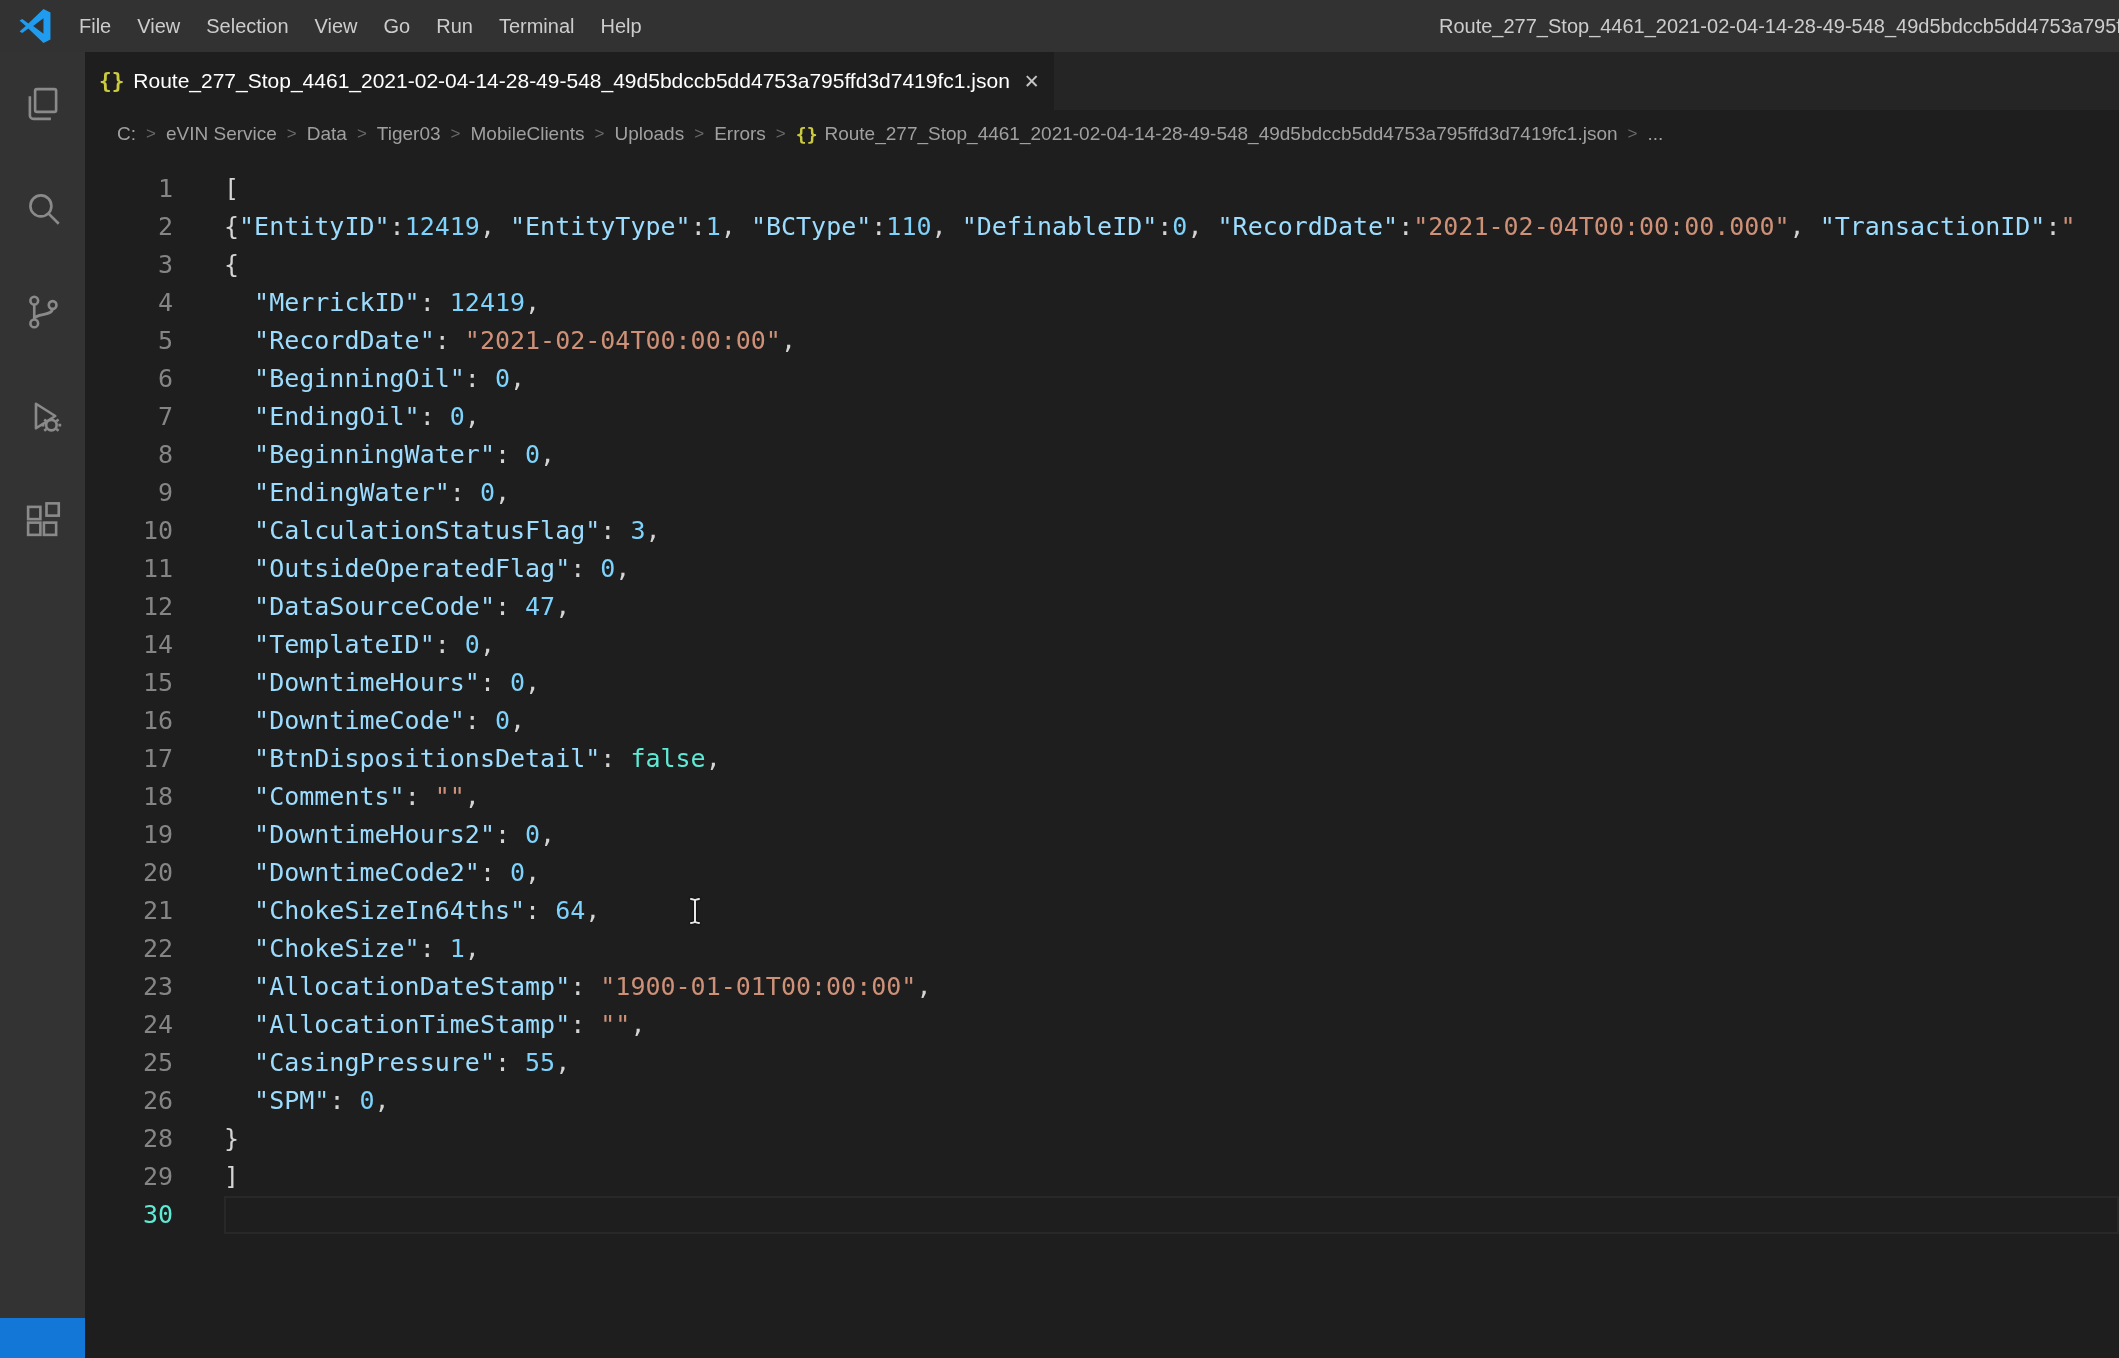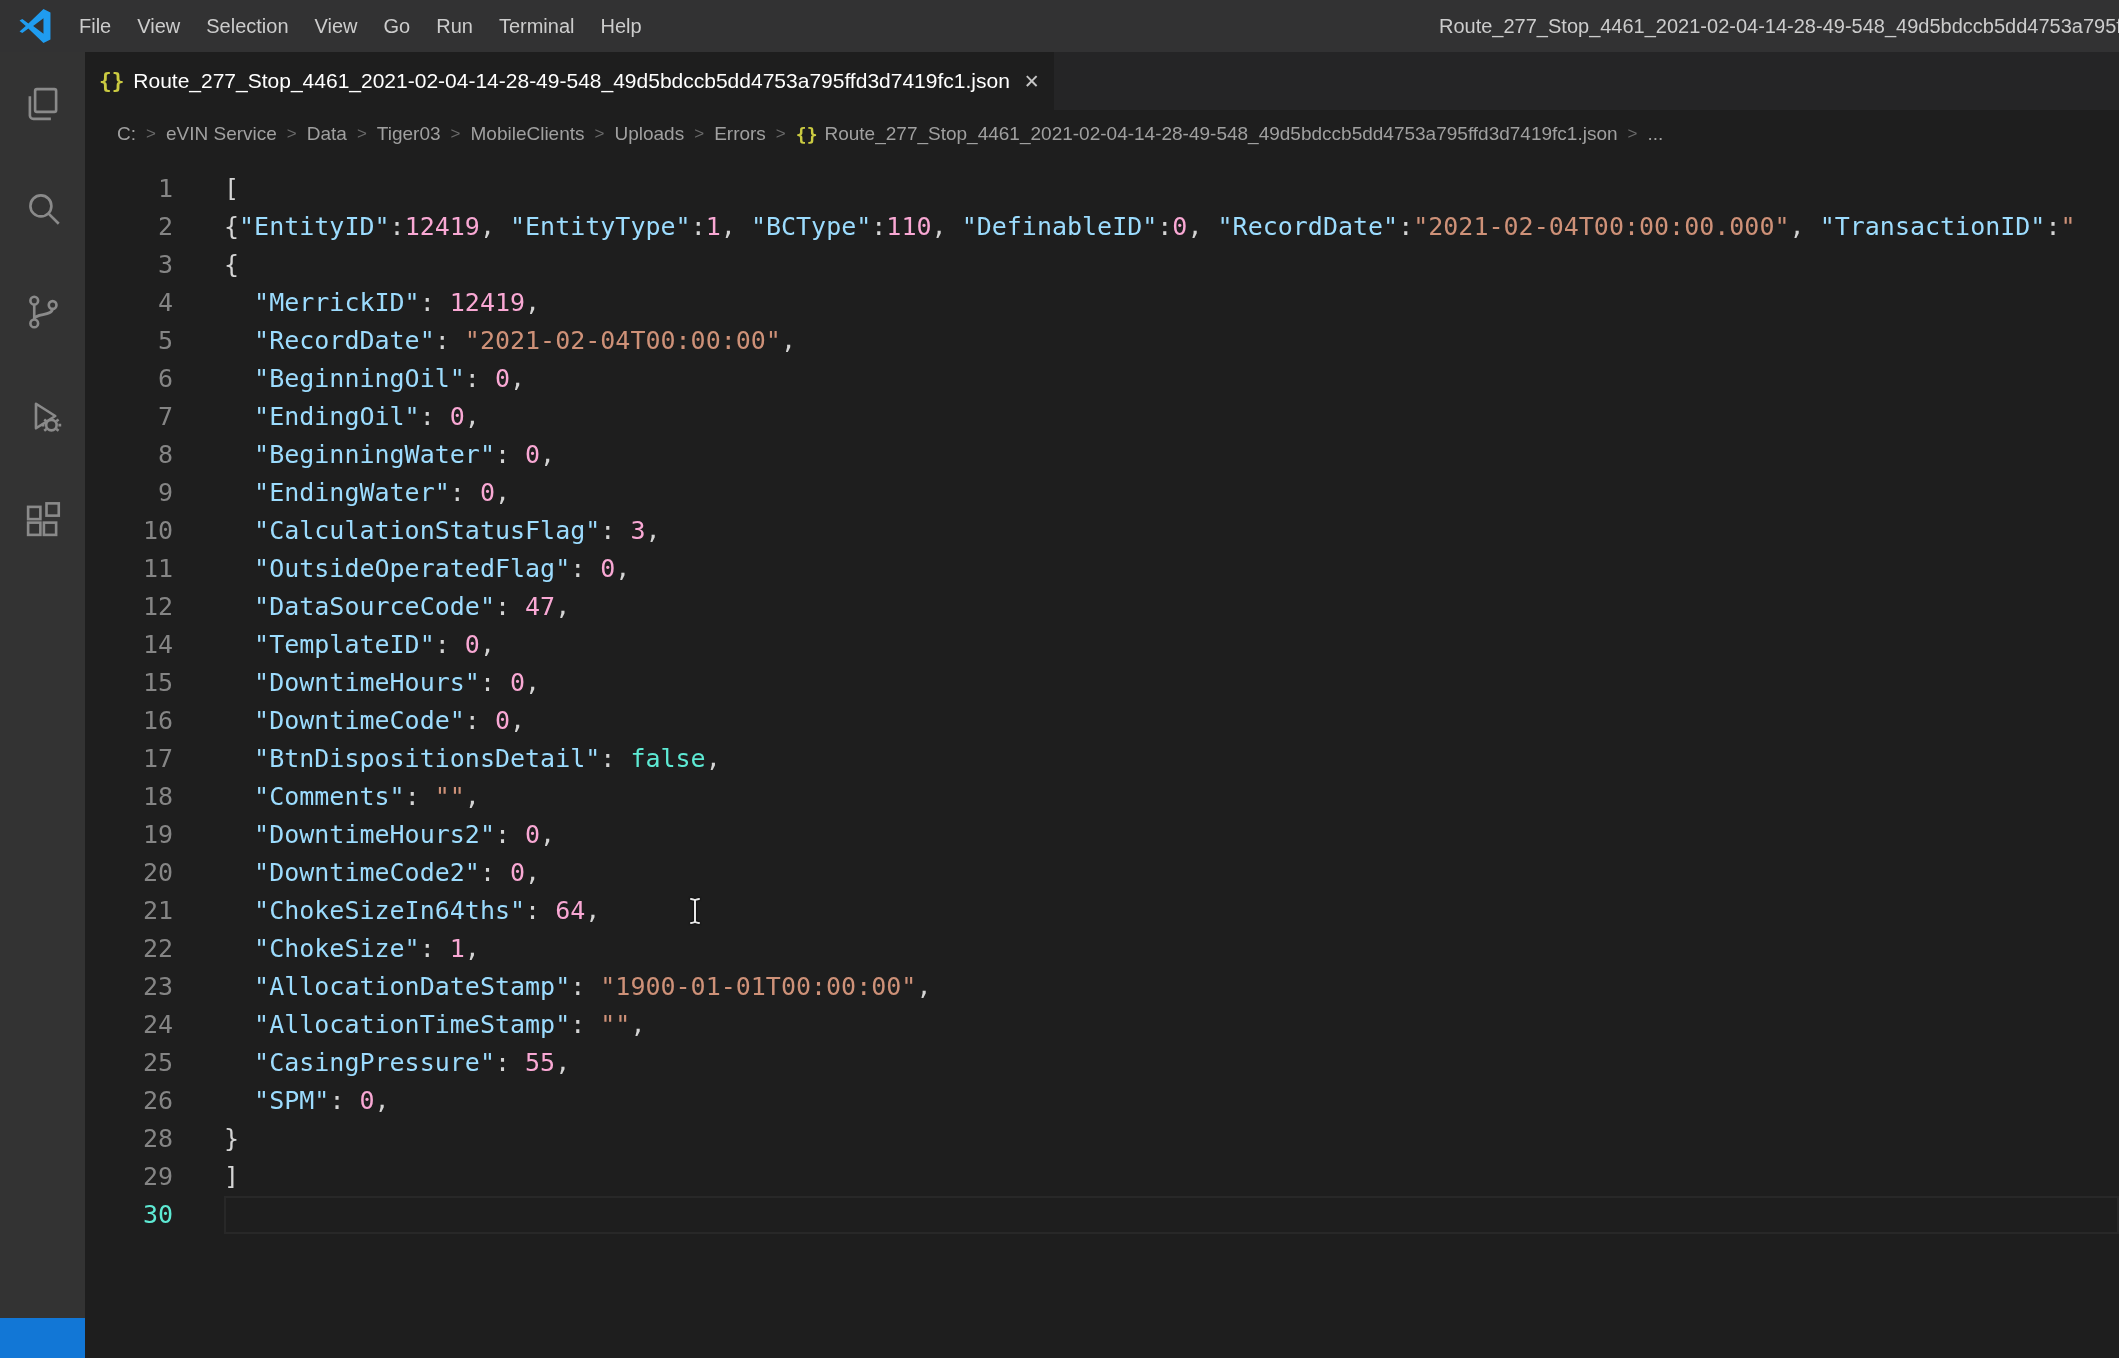--- a/index.html
+++ b/index.html
@@ -42,21 +42,21 @@
   .editor{flex:1;position:relative;font-family:"DejaVu Sans Mono",monospace;font-size:25px;overflow:hidden;}
   #lines{padding-top:12px;}
   .row{display:flex;height:38px;line-height:38px;}
   .gutter{width:139px;padding-right:51px;box-sizing:border-box;text-align:right;color:#858585;flex:none;}
   .code{white-space:pre;flex:1;color:#d4d4d4;}
   .row.current .gutter{color:#5eead4;}
   .row.current .code{box-shadow:inset 0 0 0 2px #282828;}
   .t-p{color:#d4d4d4;}
   .t-k{color:#9cdcfe;}
   .t-s{color:#ce9178;}
-  .t-n{color:#f9a8d4;}
+  .t-n{color:#7dd3fc;}
   .t-b{color:#5eead4;}
 
   
   .ibeam{position:absolute;left:687px;top:896px;width:16px;height:30px;
          filter:drop-shadow(0 0 1px #000);}
 </style>
 </head>
 <body>
 
 <div class="screen">

